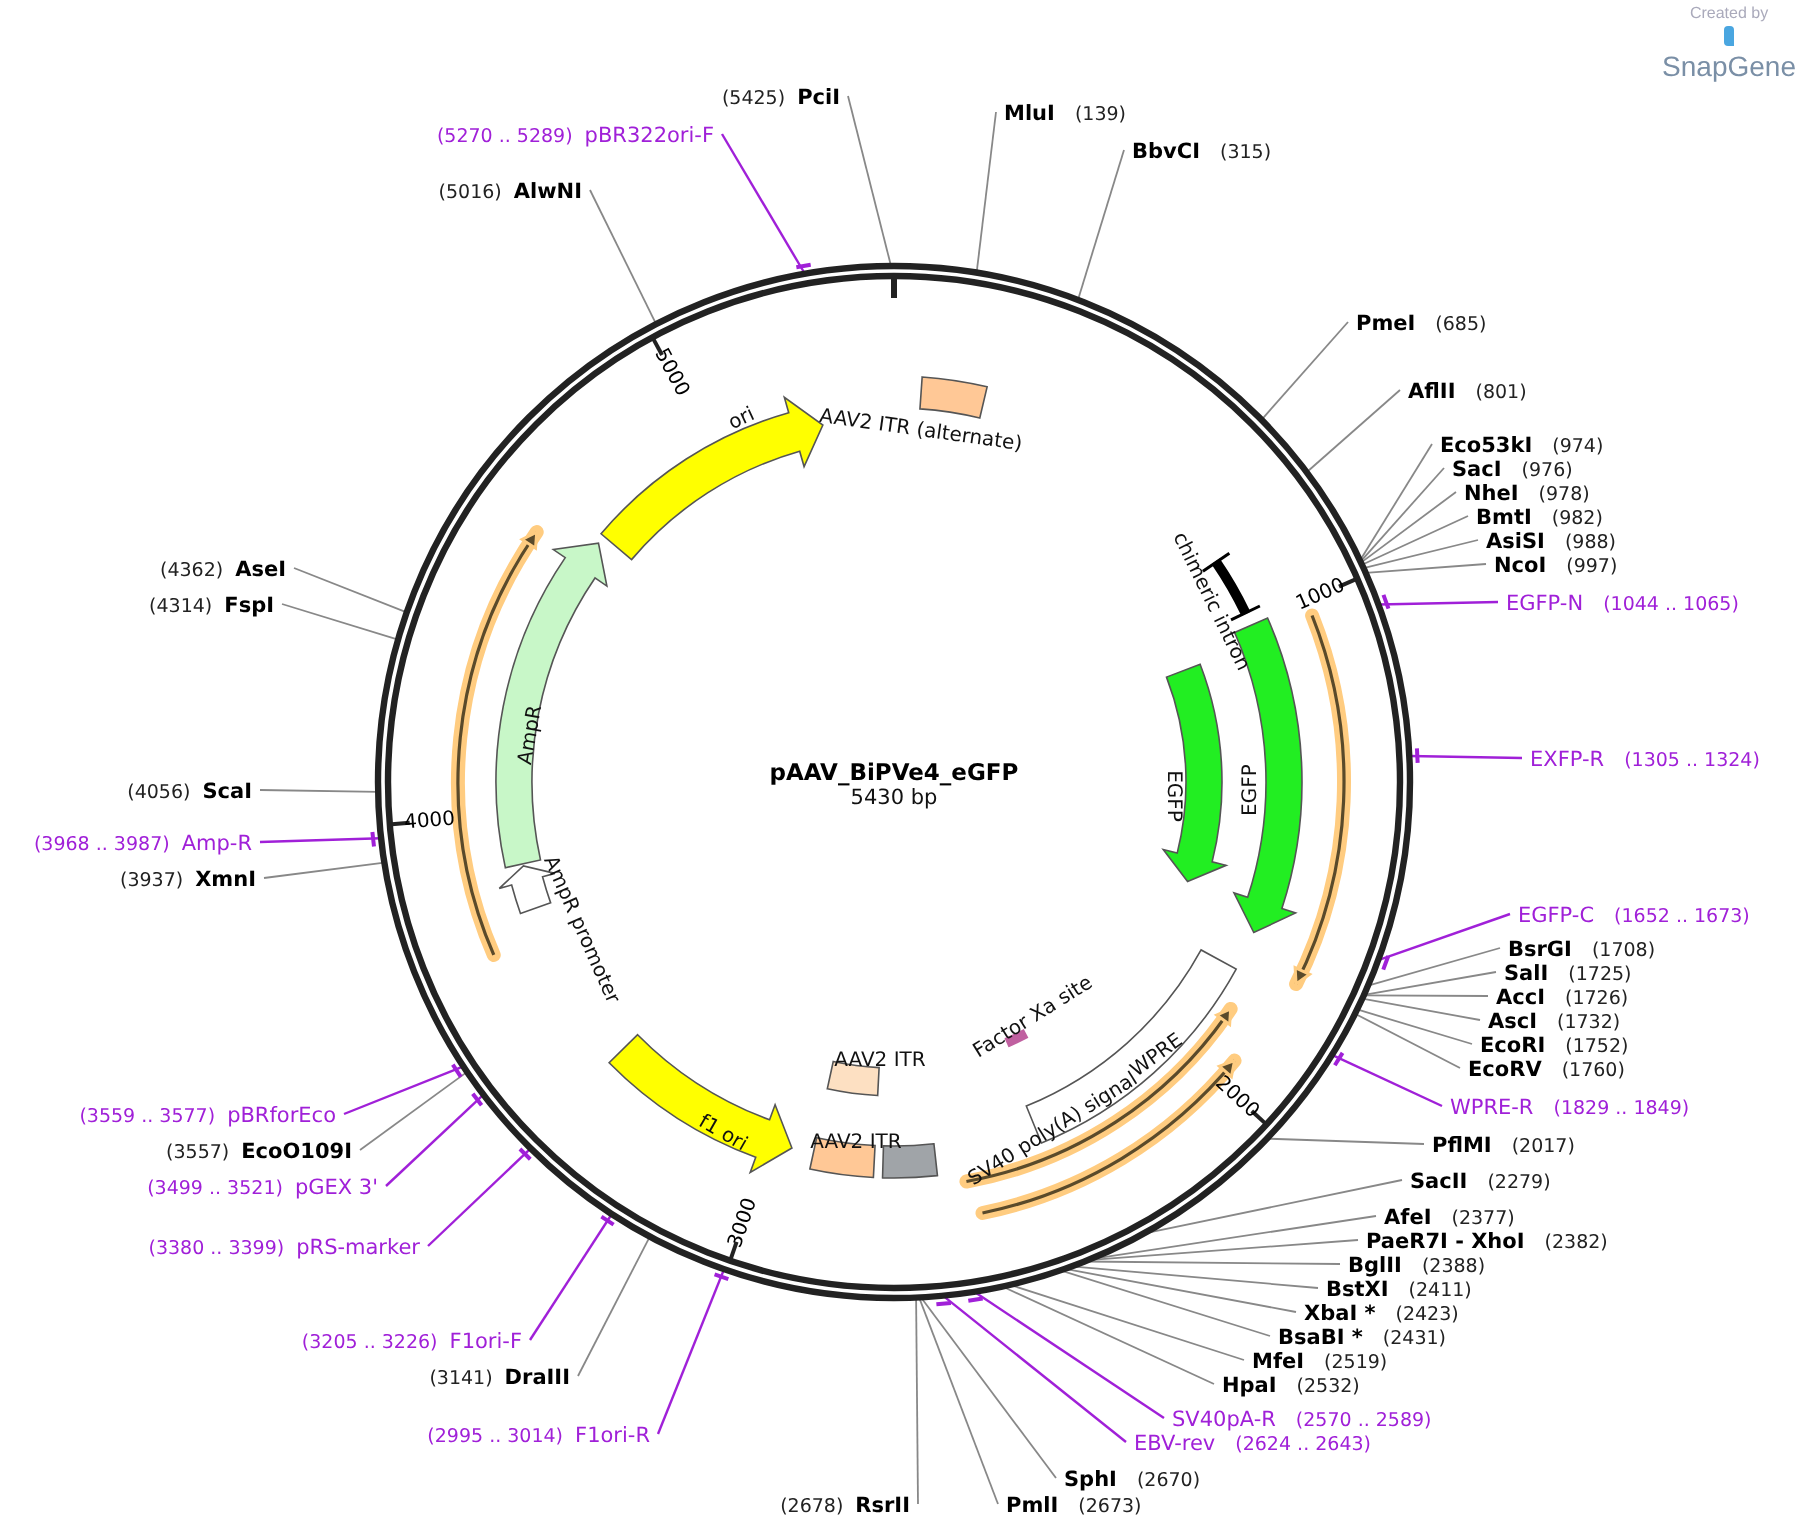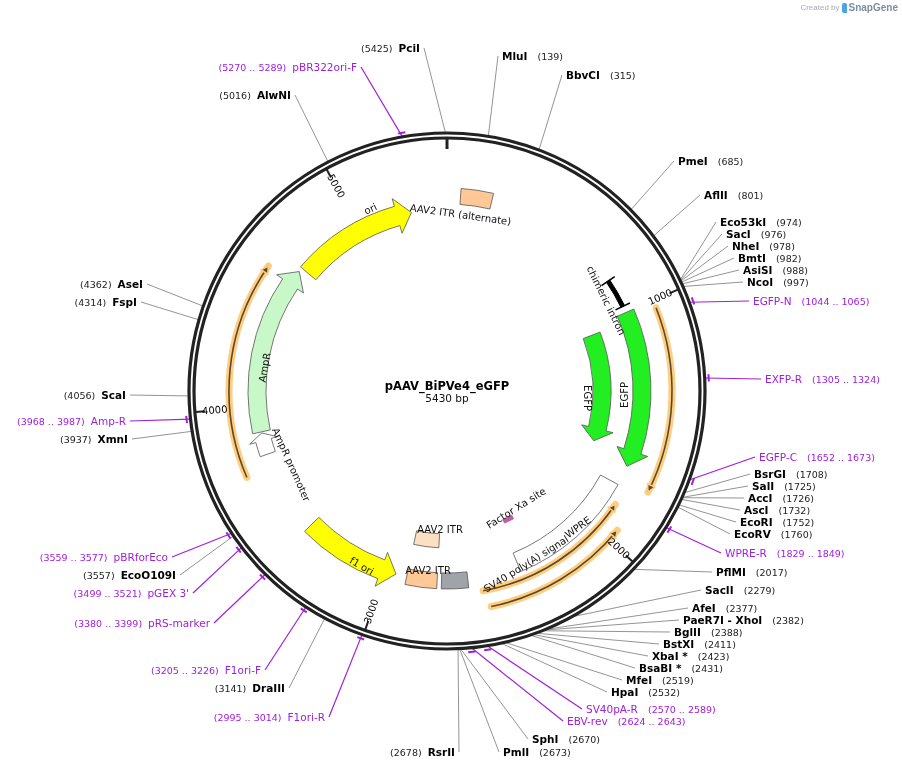--- a/index.html
+++ b/index.html
@@ -1,19 +1,19 @@
 <!DOCTYPE html>
 <html><head>
 <meta charset="utf-8">
 <style>
   html,body{margin:0;padding:0;background:#fff;}
   body{width:902px;height:769px;position:relative;overflow:hidden;font-family:"DejaVu Sans","Liberation Sans",sans-serif;}
   #map{position:absolute;left:0;top:0;}
-  .credit{position:absolute;right:4px;top:2px;font-size:8px;color:#aab;font-family:"Liberation Sans",sans-serif;display:flex;align-items:center;gap:2px;}
-  .credit .sg{color:#7a8fa6;font-size:10px;font-weight:bold;}
+  .credit{position:absolute;right:4px;top:2px;font-size:8px;color:#aab;font-family:"Liberation Sans",sans-serif;display:flex;align-items:center;gap:2px;flex-direction:column;}
+  .credit .sg{color:#7a8fa6;font-size:14px;font-weight:normal;}
   .credit .logo{display:inline-block;width:5px;height:10px;background:#4aa6e0;border-radius:2px 2px 0 2px;}
   svg text{font-family:"DejaVu Sans","Liberation Sans",sans-serif;}
   .enz-name{font-weight:bold;font-size:10.5px;fill:#000;}
   .enz-pos{font-size:9.5px;fill:#222;}
   .primer-name{font-size:10.5px;fill:#a020d8;}
   .primer-pos{font-size:9.5px;fill:#a020d8;}
   .feat-label{font-size:10px;fill:#111;}
 </style>
 </head>
 <body>

